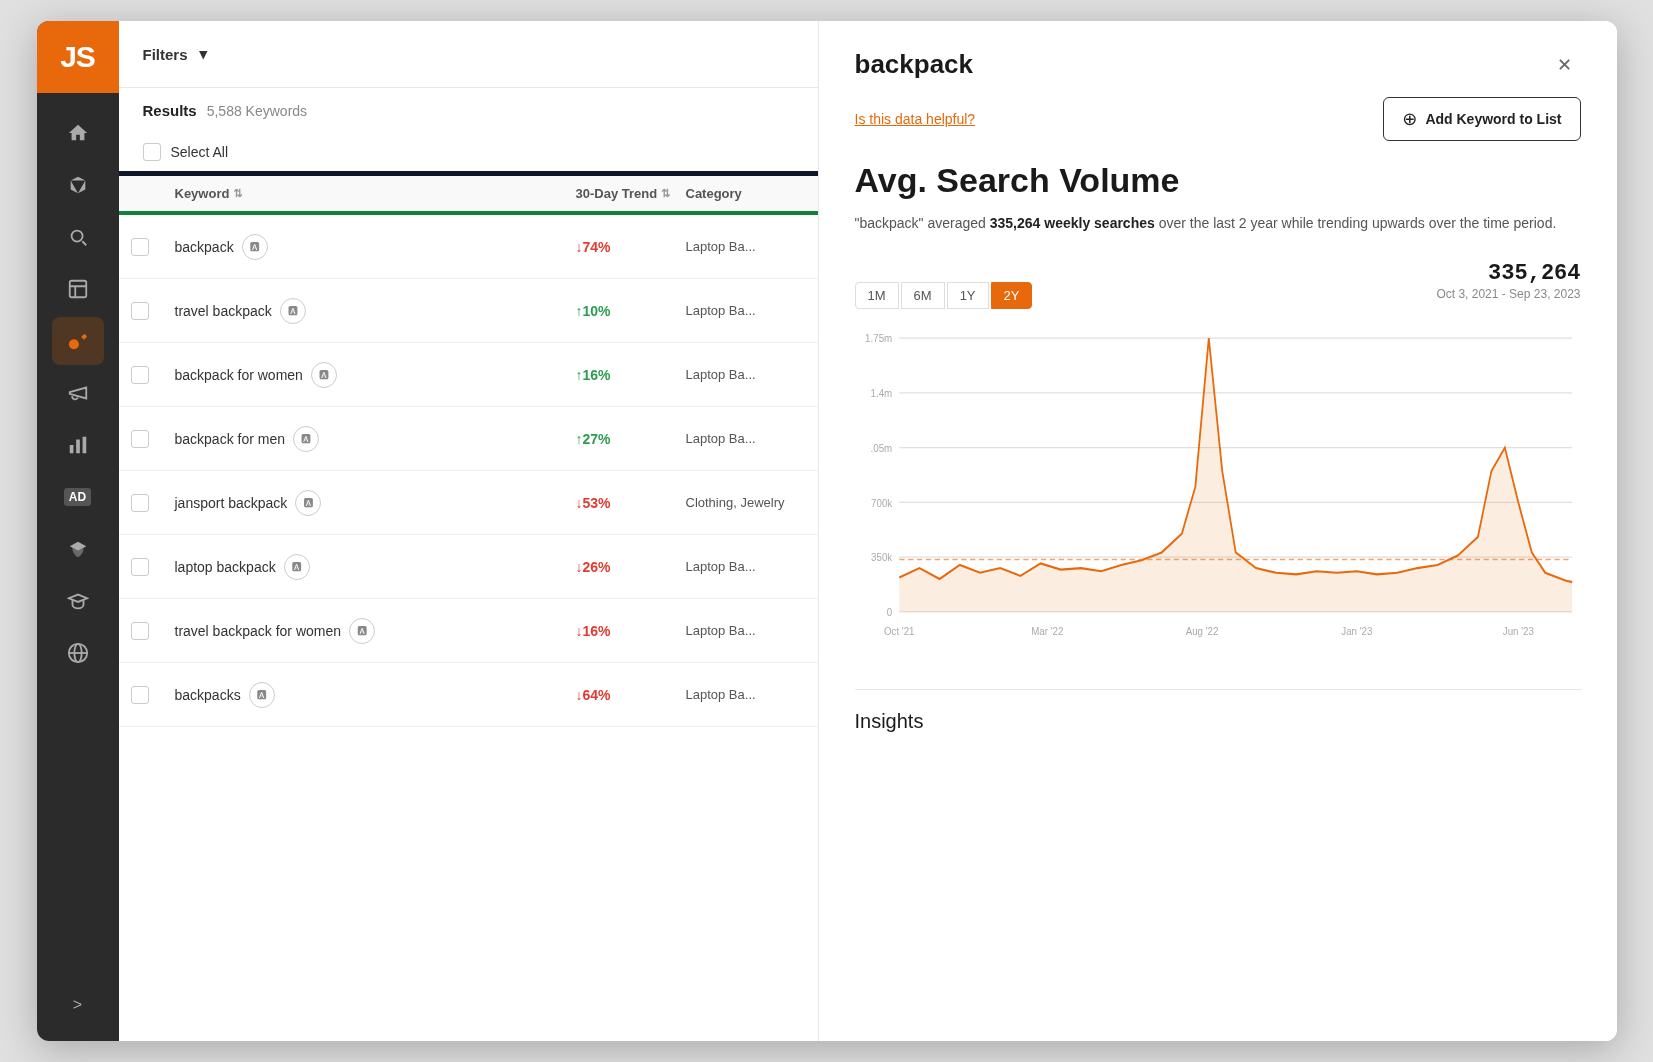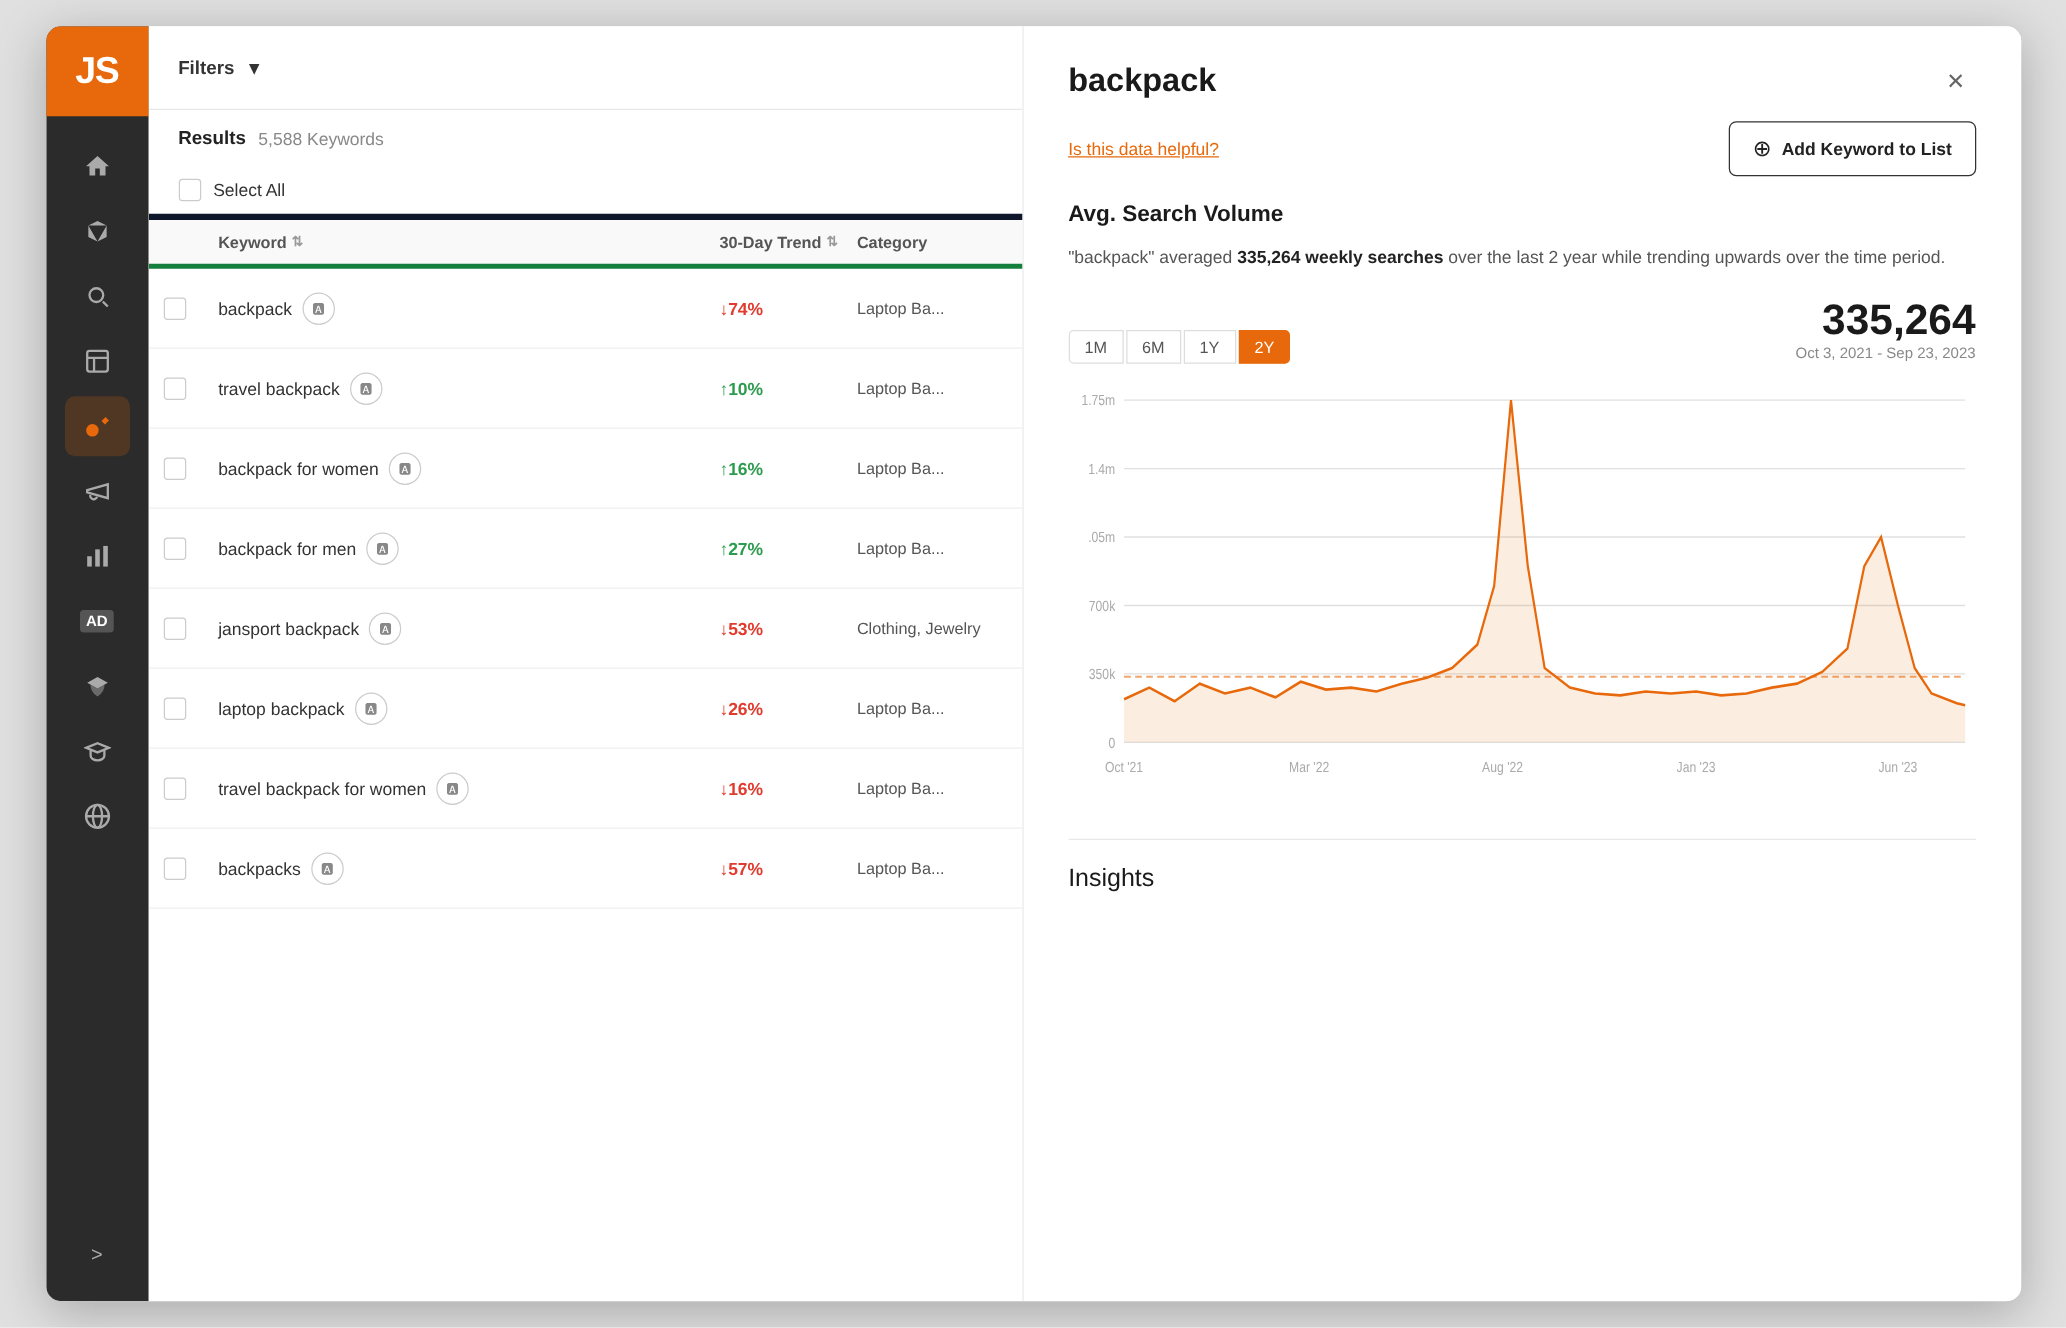--- a/index.html
+++ b/index.html
@@ -254,21 +254,21 @@
       border: 1.5px solid #333;
       border-radius: 6px;
       padding: 10px 18px;
       font-size: 14px;
       font-weight: 600;
       color: #222;
       cursor: pointer;
       background: #fff;
     }
     .section-title {
-      font-size: 18px;
+      font-size: 34px;
       font-weight: 700;
       color: #1a1a1a;
       margin-bottom: 12px;
     }
     .section-desc {
       font-size: 14px;
       color: #555;
       margin-bottom: 20px;
       line-height: 1.6;
     }
@@ -298,24 +298,25 @@
     .time-tab:last-child { border-radius: 0 4px 4px 0; }
     .time-tab.active {
       background: #e8690b;
       color: #fff;
       border-color: #e8690b;
     }
     .chart-stat {
       text-align: right;
     }
     .chart-stat-value {
-      font-size: 34px;
+      font-size: 22px;
       font-weight: 800;
       color: #1a1a1a;
       line-height: 1;
+      font-family: Liberation Mono, monospace;
     }
     .chart-stat-range {
       font-size: 12px;
       color: #888;
       margin-top: 2px;
     }
     
     .chart-container {
       width: 100%;
       height: 340px;
@@ -558,21 +559,21 @@
             <div class="table-row">
     <div class="td">
       <div class="checkbox"></div>
     </div>
     <div class="td keyword-name">
       <span>backpacks</span>
       <div class="icon-circle">
                   <span style="font-size:11px;">🅰</span>
                 </div>
     </div>
-    <div class="td trend-val down">↓57%</div>
+    <div class="td trend-val down">↓64%</div>
     <div class="td category-val">Laptop Ba...</div>
   </div>
           </div>
       </div>
 
       <div class="right-panel">
 
         <div class="detail-header">
           <span class="detail-title">backpack</span>
           <div class="close-btn">

